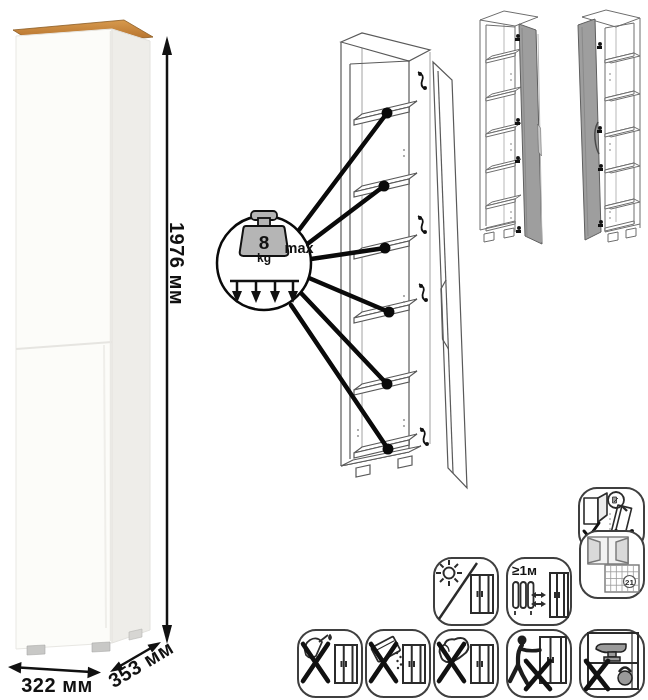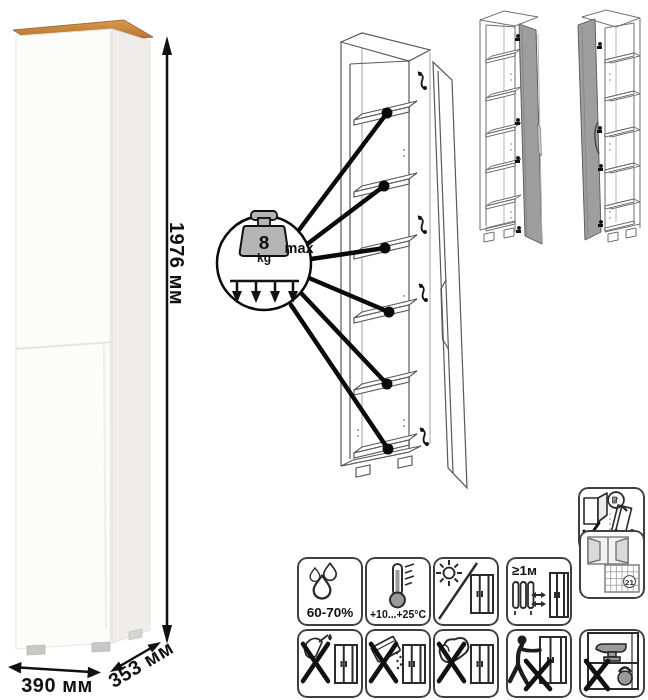--- a/index.html
+++ b/index.html
@@ -1,21 +1,21 @@
 <!DOCTYPE html>
 <html><head>
 <meta charset="utf-8">
 <style>
   html,body{margin:0;padding:0;background:#fff;}
   #canvas{position:relative;width:648px;height:700px;background:#ffffff;overflow:hidden;
           font-family:"Liberation Sans","DejaVu Sans",sans-serif;}
   .abs{position:absolute;}
   .dim-label{position:absolute;font-weight:bold;color:#111;font-size:20px;text-align:center;
              letter-spacing:0.5px;white-space:nowrap;}
-  .icon-cell{position:absolute;width:62px;height:65px;border:2px solid #3f3f3f;border-radius:10px;
+  .icon-cell{position:absolute;width:62px;height:65px;border:2px solid #3f3f3f;border-radius:19px;
              background:#fff;}
   .icon-cell svg{display:block;}
   svg text{font-family:"Liberation Sans","DejaVu Sans",sans-serif;}
 </style>
 </head>
 <body>
 
 <div id="canvas">
 
   <svg class="abs" style="left:0;top:0" width="200" height="700" viewBox="0 0 200 700">
@@ -56,21 +56,21 @@
     </g>
 
     <g fill="#111">
       <line x1="120" y1="666" x2="151" y2="648" stroke="#111" stroke-width="2.5"></line>
       <polygon points="110,672 123.5,669.3 118.9,661.5"></polygon>
       <polygon points="161,642 152.1,652.5 147.5,644.7"></polygon>
     </g>
   </svg>
 
   <div class="dim-label" style="left:131px;top:252px;width:90px;transform:rotate(90deg);">1976 мм</div>
-  <div class="dim-label" style="left:12px;top:674px;width:90px;">390 мм</div>
+  <div class="dim-label" style="left:12px;top:674px;width:90px;">322 мм</div>
   <div class="dim-label" style="left:96px;top:653px;width:90px;transform:rotate(-31deg);">353 мм</div>
 
   <svg class="abs" style="left:200px;top:15px" width="290" height="500" viewBox="200 15 290 500">
 
     <g stroke="#5a5a5a" stroke-width="1.2" fill="none">
       <line x1="362" y1="35" x2="362" y2="452" stroke="#8a8a8a" stroke-width="0.8"></line>
       <line x1="430" y1="52" x2="430" y2="444" stroke="#8a8a8a" stroke-width="0.8"></line>
       <polygon points="341,42 362,33 430,50 409,61" fill="#fff"></polygon>
       <line x1="341" y1="42" x2="341" y2="466"></line>
       <line x1="350" y1="64" x2="350" y2="459"></line>
@@ -296,47 +296,21 @@
             <line x1="4" y1="0" x2="4" y2="28"></line>
           </g>
         <g stroke="#111" stroke-width="4" stroke-linecap="round">
           <line x1="36" y1="42" x2="52" y2="58"></line>
             <line x1="52" y1="42" x2="36" y2="58"></line>
         </g>
       </g>
     </svg>
   </div>
 
-  <div class="icon-cell" style="left:297px;top:557px">
-    <svg width="62" height="65" viewBox="0 0 62 65">
-      <g stroke="#2b2b2b" fill="none" stroke-width="2.2" stroke-linejoin="round">
-        <path transform="translate(16,15) scale(0.62)" d="M0,-10 C3.5,-4.5 8,-1 8,4 A8,8 0 1,1 -8,4 C-8,-1 -3.5,-4.5 0,-10 Z"></path>
-        <path transform="translate(31,12) scale(0.78)" d="M0,-10 C3.5,-4.5 8,-1 8,4 A8,8 0 1,1 -8,4 C-8,-1 -3.5,-4.5 0,-10 Z"></path>
-        <path transform="translate(23,27) scale(1.05)" d="M0,-10 C3.5,-4.5 8,-1 8,4 A8,8 0 1,1 -8,4 C-8,-1 -3.5,-4.5 0,-10 Z"></path>
-      </g>
-      <text x="31" y="58" font-size="13.5" font-weight="bold" text-anchor="middle" fill="#111">60-70%</text>
-    </svg>
-  </div>
-
-  <div class="icon-cell" style="left:365px;top:557px">
-    <svg width="62" height="65" viewBox="0 0 62 65">
-      <g transform="translate(22,3)">
-        <rect x="6.5" y="8" width="4" height="26" fill="#9a9a9a" stroke="none"></rect>
-        <rect x="4" y="2" width="9" height="31" rx="4.5" fill="none" stroke="#2b2b2b" stroke-width="2"></rect>
-        <circle cx="8.5" cy="38" r="7.5" fill="#9a9a9a" stroke="#2b2b2b" stroke-width="2"></circle>
-        <g stroke="#2b2b2b" stroke-width="1.8">
-          <line x1="16" y1="5" x2="25" y2="2"></line>
-            <line x1="16" y1="11" x2="23" y2="8.5"></line>
-          <line x1="16" y1="17" x2="25" y2="14"></line>
-            <line x1="16" y1="23" x2="23" y2="20.5"></line>
-        </g>
-      </g>
-      <text x="31" y="59" font-size="10.5" font-weight="bold" text-anchor="middle" fill="#111">+10...+25°C</text>
-    </svg>
-  </div>
+
 
   <div class="icon-cell" style="left:433px;top:557px">
     <svg width="62" height="65" viewBox="0 0 62 65">
       <g stroke="#2b2b2b" stroke-width="2" fill="none">
         <circle cx="14" cy="14" r="5.5"></circle>
         <line x1="14" y1="1" x2="14" y2="6"></line>
           <line x1="14" y1="22" x2="14" y2="27"></line>
         <line x1="1" y1="14" x2="6" y2="14"></line>
           <line x1="22" y1="14" x2="27" y2="14"></line>
         <line x1="5" y1="5" x2="8.5" y2="8.5"></line>

